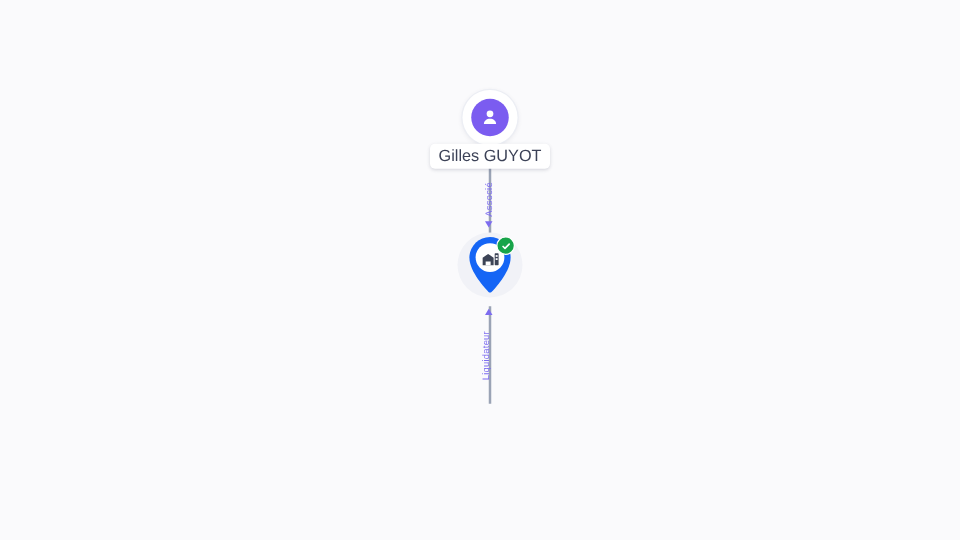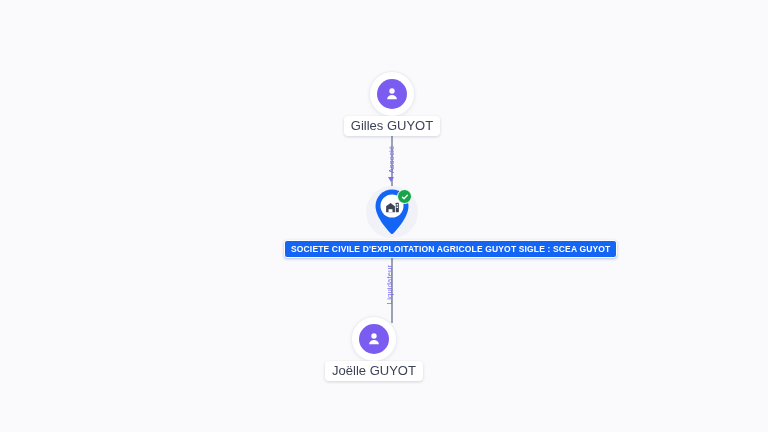--- a/index.html
+++ b/index.html
@@ -224,28 +224,16 @@
             <rect x="17.7" y="12.1" width="2.2" height="2" fill="#ffffff"></rect>
           </svg>
         </div>
         <div class="check-badge">
           <svg width="8" height="8" viewBox="0 0 12 12" aria-hidden="true">
             <path d="M2.2 6.3l2.3 2.3 5-5.2" stroke="#ffffff" stroke-width="2" fill="none" stroke-linecap="round" stroke-linejoin="round"></path>
           </svg>
         </div>
       </div>
     </div>
-    <div class="company-badge">SOCIETE CIVILE D'EXPLOITATION AGRICOLE GUYOT SIGLE : SCEA GUYOT</div>
   </div>
 
-  <div class="person-node bottom">
-    <div class="avatar-halo">
-      <div class="avatar-circle">
-        <svg width="18" height="18" viewBox="0 0 24 24" aria-hidden="true">
-          <circle cx="12" cy="8" r="3.6" fill="#ffffff"></circle>
-          <path d="M5.5 19c0-3.4 2.9-5.6 6.5-5.6s6.5 2.2 6.5 5.6z" fill="#ffffff"></path>
-        </svg>
-      </div>
-    </div>
-    <div class="person-chip">Joëlle GUYOT</div>
-  </div>
 
 </div>
 
 </body></html>

